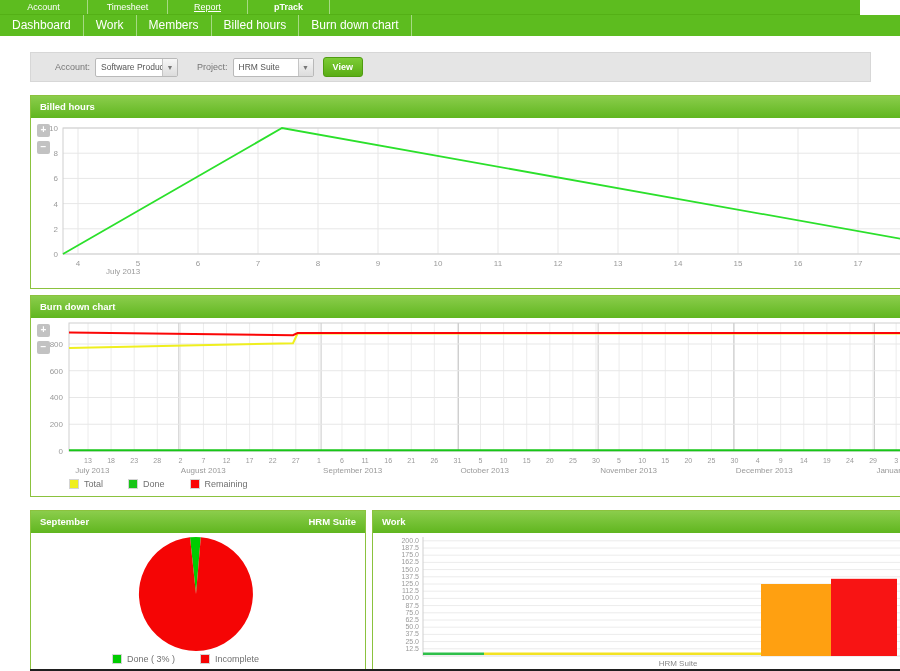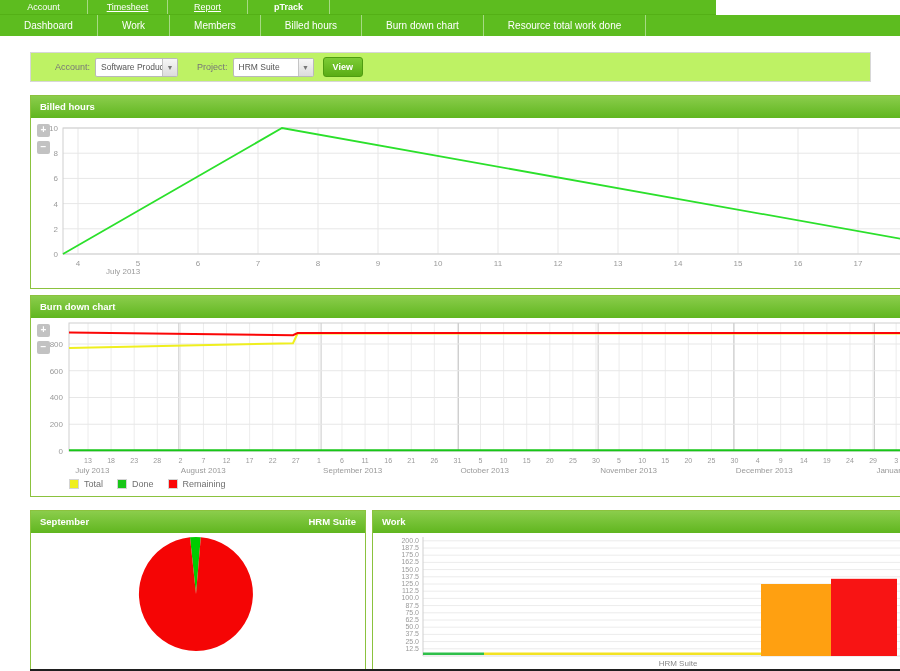--- a/index.html
+++ b/index.html
@@ -1,27 +1,27 @@
 <!DOCTYPE html>
 <html><head>
 <meta charset="utf-8">
 <style>
   *{box-sizing:border-box;margin:0;padding:0}
   html,body{width:900px;height:671px}
   body{position:relative;overflow:hidden;background:#fff;font-family:"Liberation Sans",sans-serif}
   
-  .nav1{position:absolute;top:0;left:0;width:716px;height:15px;background:#5dbc1f;border-bottom:1px solid #54b016}
+  .nav1{position:absolute;top:0;left:0;width:860px;height:15px;background:#5dbc1f;border-bottom:1px solid #54b016}
   .nav1 .item{float:left;height:14px;line-height:14px;text-align:center;color:#fff;font-size:9px;
               border-right:1px solid rgba(255,255,255,.45);cursor:pointer}
   .nav2{position:absolute;top:15px;left:0;width:900px;height:21px;background:#5dbc1f}
-  .nav2 .item{float:left;height:21px;line-height:21px;padding:0 24px;color:#fff;font-size:10px;
+  .nav2 .item{float:left;height:21px;line-height:21px;padding:0 12px;color:#fff;font-size:12px;
               border-right:1px solid rgba(255,255,255,.45);cursor:pointer}
   
   .filter{position:absolute;left:30px;top:52px;width:841px;height:30px;border:1px solid #d7d7d7;
-          background:#bef264;display:flex;align-items:center;font-size:9px;color:#777}
+          background:#e5e5e5;display:flex;align-items:center;font-size:9px;color:#777}
   .filter .lbl{margin-left:24px}
   .filter .lbl2{margin-left:19px}
   .sel{display:flex;align-items:stretch;height:19px;border:1px solid #b9b9b9;background:#fff;
        margin-left:5px;border-radius:2px;cursor:pointer}
   .sel .val{padding:0 5px;font-size:8.5px;color:#555;line-height:17px;overflow:hidden;white-space:nowrap}
   .sel .arr{width:15px;border-left:1px solid #c5c5c5;background:linear-gradient(#f7f7f7,#dcdcdc);
             display:flex;align-items:center;justify-content:center;font-size:7px;color:#777}
   .btn-view{margin-left:9px;height:20px;padding:0 9px;background:linear-gradient(#7ccc35,#5aad15);
             border:1px solid #4f9c11;border-radius:3px;color:#fff;font-size:9px;font-weight:bold;cursor:pointer}
   
@@ -37,42 +37,41 @@
   .zbtn{width:13px;height:13px;background:#c2c2c2;border-radius:2px;color:#fff;font-size:10px;
         line-height:12px;text-align:center;margin-bottom:4px;cursor:pointer;font-weight:bold}
   .chart-host{position:absolute}
   #billed-chart{left:12px;top:27px;width:905px;height:165px}
   #burn-chart{left:12px;top:22px;width:905px;height:175px}
   #burn-legend{left:38px;top:183px}
   #pie-chart{left:0;top:22px;width:334px;height:120px}
   #completion-legend{left:0;top:143px;width:334px;justify-content:center}
   #work-chart{left:0;top:22px;width:558px;height:147px}
   .legend{position:absolute;font-size:9px;color:#707070;display:flex;align-items:center}
-  .lg-item{display:flex;margin-right:14px}
+  .lg-item{display:flex;margin-right:25px}
   .lg-sq{display:inline-block;width:10px;height:10px;border:1px solid #d4d4d4;margin-right:5px}
   svg text{font-family:"Liberation Sans",sans-serif}
   .bottom-strip{position:absolute;left:30px;top:669px;width:870px;height:2px;background:#1f1f1f}
 </style>
 </head>
 <body>
 
 <div class="nav1" id="nav1">
     <div class="item" style="width: 88px;">Account</div>
-    <div class="item" style="width: 80px; text-decoration: underline;">Timesheet</div>
+    <div class="item" style="width: 80px;">Timesheet</div>
     <div class="item" style="width: 80px; text-decoration: underline;">Report</div>
     <div class="item" style="width: 82px; font-weight: bold;">pTrack</div>
   </div>
 
 <div class="nav2" id="nav2">
     <div class="item">Dashboard</div>
     <div class="item">Work</div>
     <div class="item">Members</div>
     <div class="item">Billed hours</div>
     <div class="item">Burn down chart</div>
-    <div class="item">Resource total work done</div>
   </div>
 
 <div class="filter">
   <span class="lbl">Account:</span>
   <div class="sel">
     <span class="val" style="width:66px">Software Products</span>
     <span class="arr">▼</span>
   </div>
   <span class="lbl2">Project:</span>
   <div class="sel">
@@ -264,20 +263,30 @@
 
 <div class="panel" id="panel-completion">
   <div class="phead">
     <span>September</span>
     <span class="right">HRM Suite</span>
   </div>
   <div class="chart-host" id="pie-chart"><svg width="334" height="120">
         <path d="M165,61L159.0,4.3A57,57 0 0 1 169.8,4.2Z" fill="#00cc00"></path>
         <path d="M165,61L169.8,4.2A57,57 0 1 1 159.0,4.3Z" fill="#f50505"></path>
       </svg></div>
+  <div class="legend" id="completion-legend">
+      <span class="lg-item">
+        <span class="lg-sq" style="background: rgb(0, 204, 0);"></span>
+        <span>Done ( 3% )</span>
+      </span>
+      <span class="lg-item">
+        <span class="lg-sq" style="background: rgb(245, 5, 5);"></span>
+        <span>Incomplete</span>
+      </span>
+    </div>
 </div>
 
 <div class="panel" id="panel-work">
   <div class="phead">
     <span>Work</span>
   </div>
   <div class="chart-host" id="work-chart"><svg width="558" height="147">
         <line x1="50" y1="7.800000000000011" x2="558" y2="7.800000000000011" stroke="#ececec" stroke-width="1"></line>
         <text x="46" y="9.800000000000011" text-anchor="end" font-size="7" fill="#9a9a9a">200.0</text>
         <line x1="50" y1="15.000000000000014" x2="558" y2="15.000000000000014" stroke="#ececec" stroke-width="1"></line>

